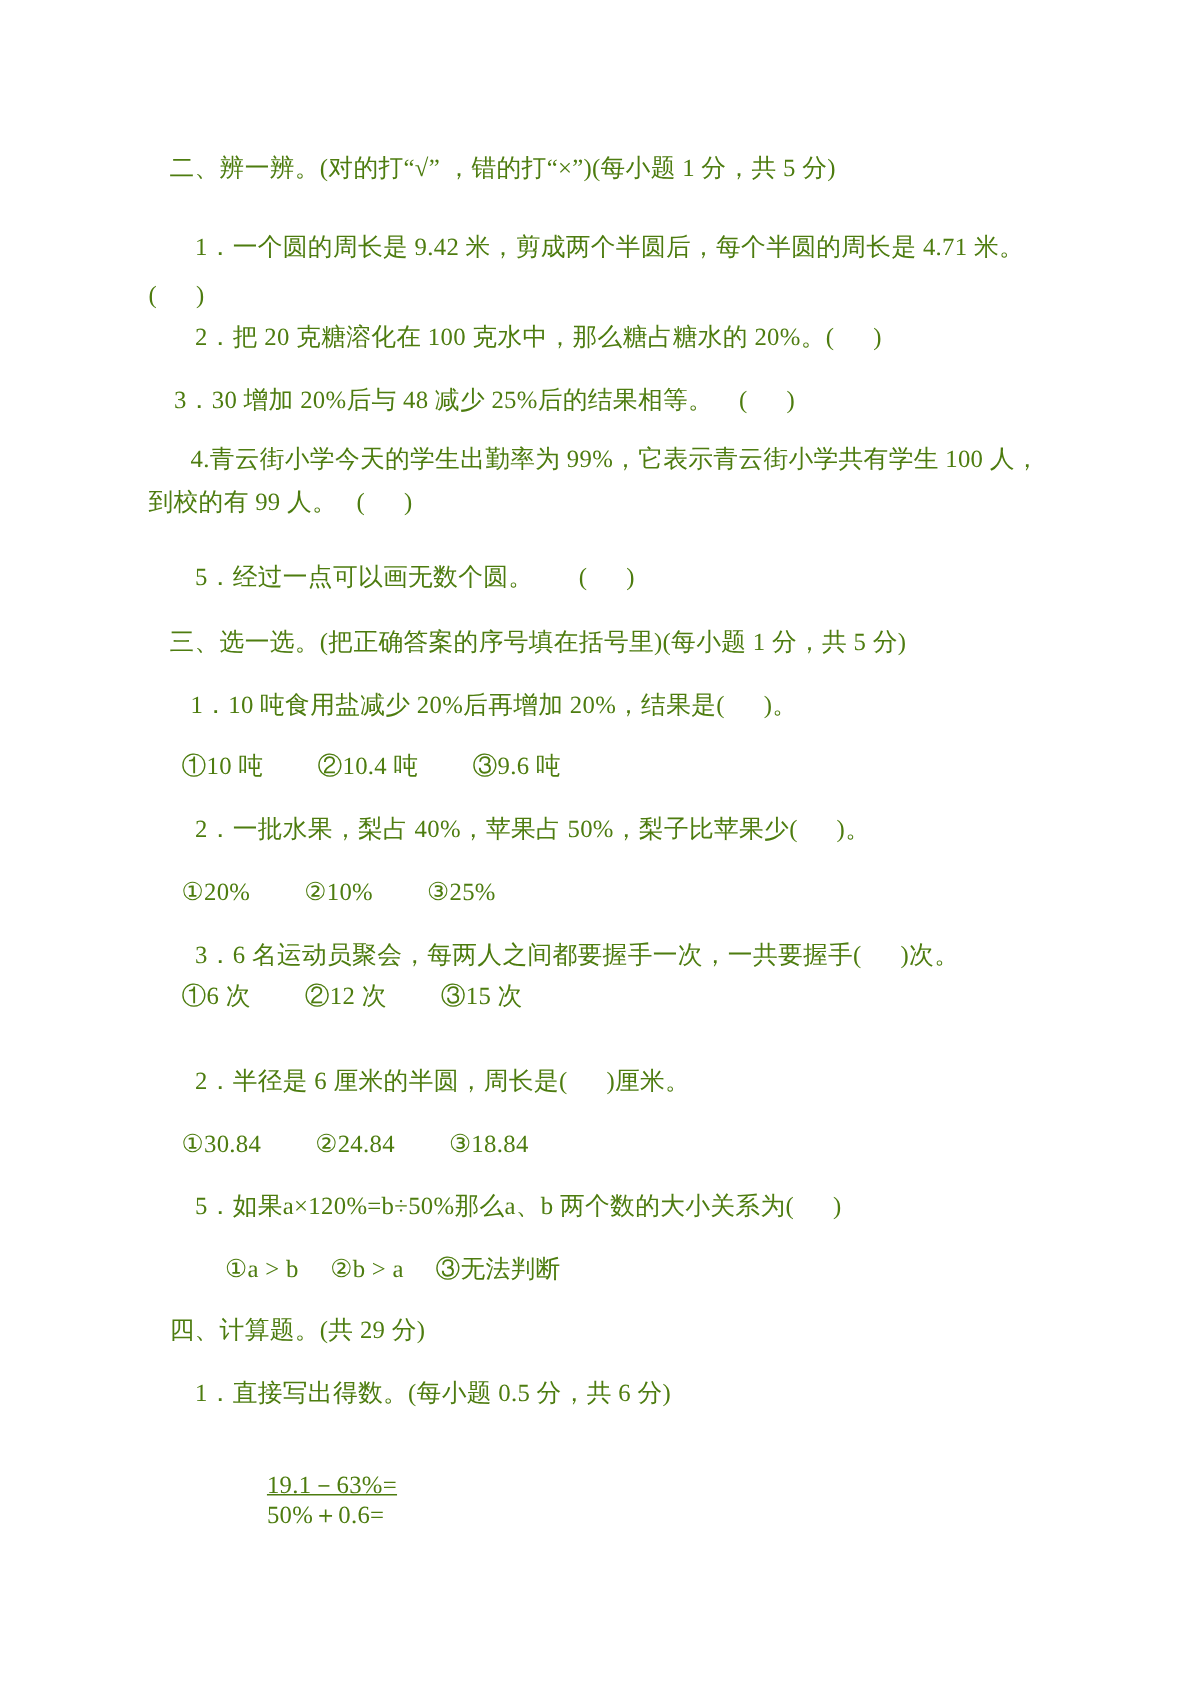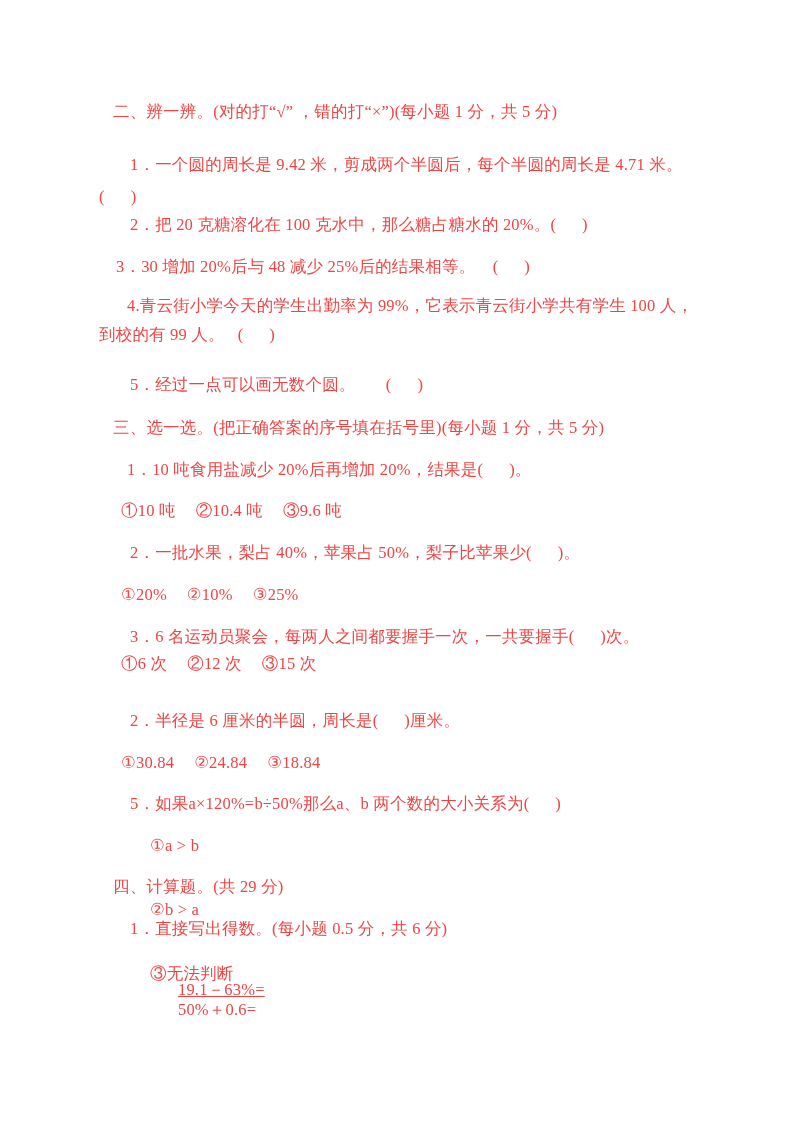--- a/index.html
+++ b/index.html
@@ -9,25 +9,25 @@
     height: 1122px;
     background: #ffffff;
     font-family: "Liberation Serif", "DejaVu Serif", serif;
     overflow: hidden;
   }
   .line {
     position: absolute;
     white-space: pre;
     font-size: 16.5px;
     line-height: 1.2;
-    color: #ef4444;
+    color: #4d7c0f;
     letter-spacing: 0.2px;
   }
-  .opts { display: flex; gap: 20px; justify-content: flex-end; }
-  .opts-wide { display: flex; gap: 44px; flex-direction: column; }
+  .opts { display: flex; gap: 36px; justify-content: flex-end; }
+  .opts-wide { display: flex; gap: 21px; }
   .expr { display: inline-block; min-width: 193px; text-decoration: underline; }
 </style>
 </head>
 <body>
 
 <div class="page">
 
   <section>
     <div class="line" style="top:102px;left:113px">二、辨一辨。(对的打“√” ，错的打“×”)(每小题 1 分，共 5 分)</div>
 

